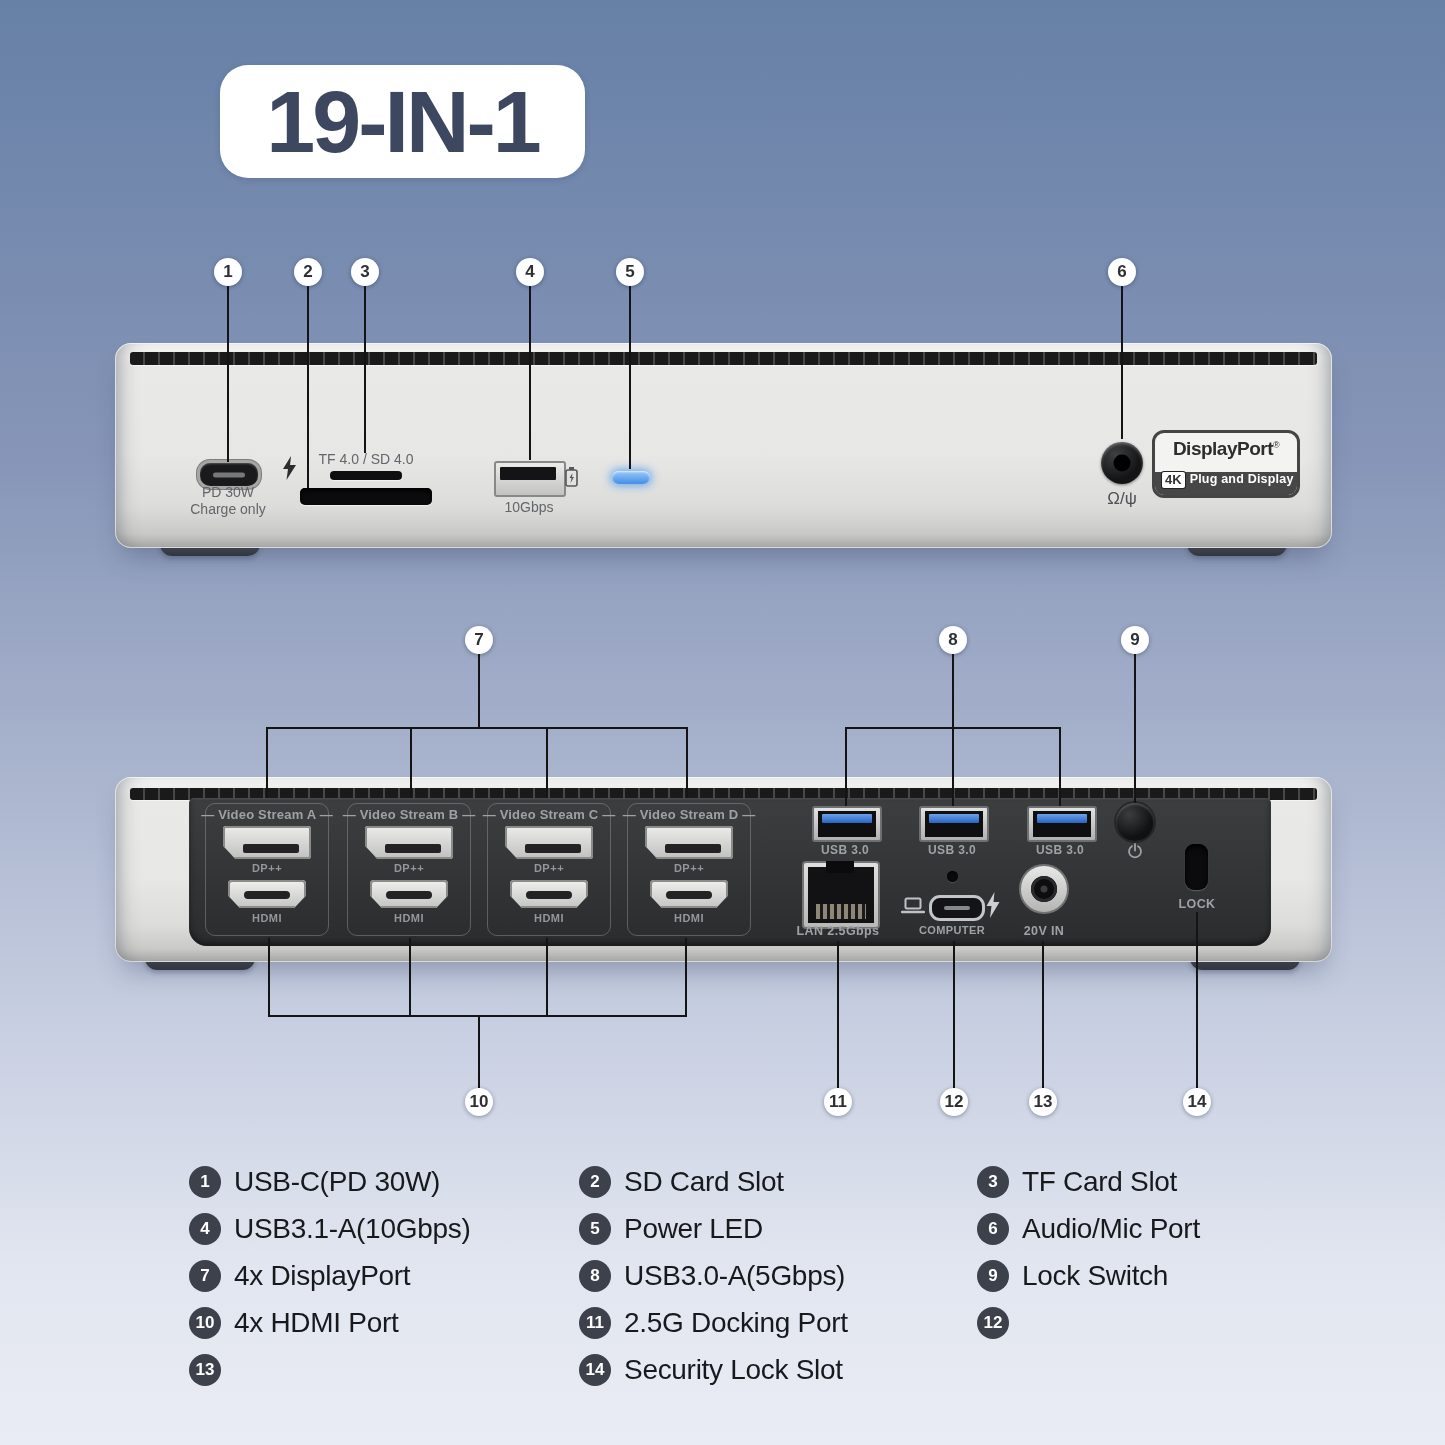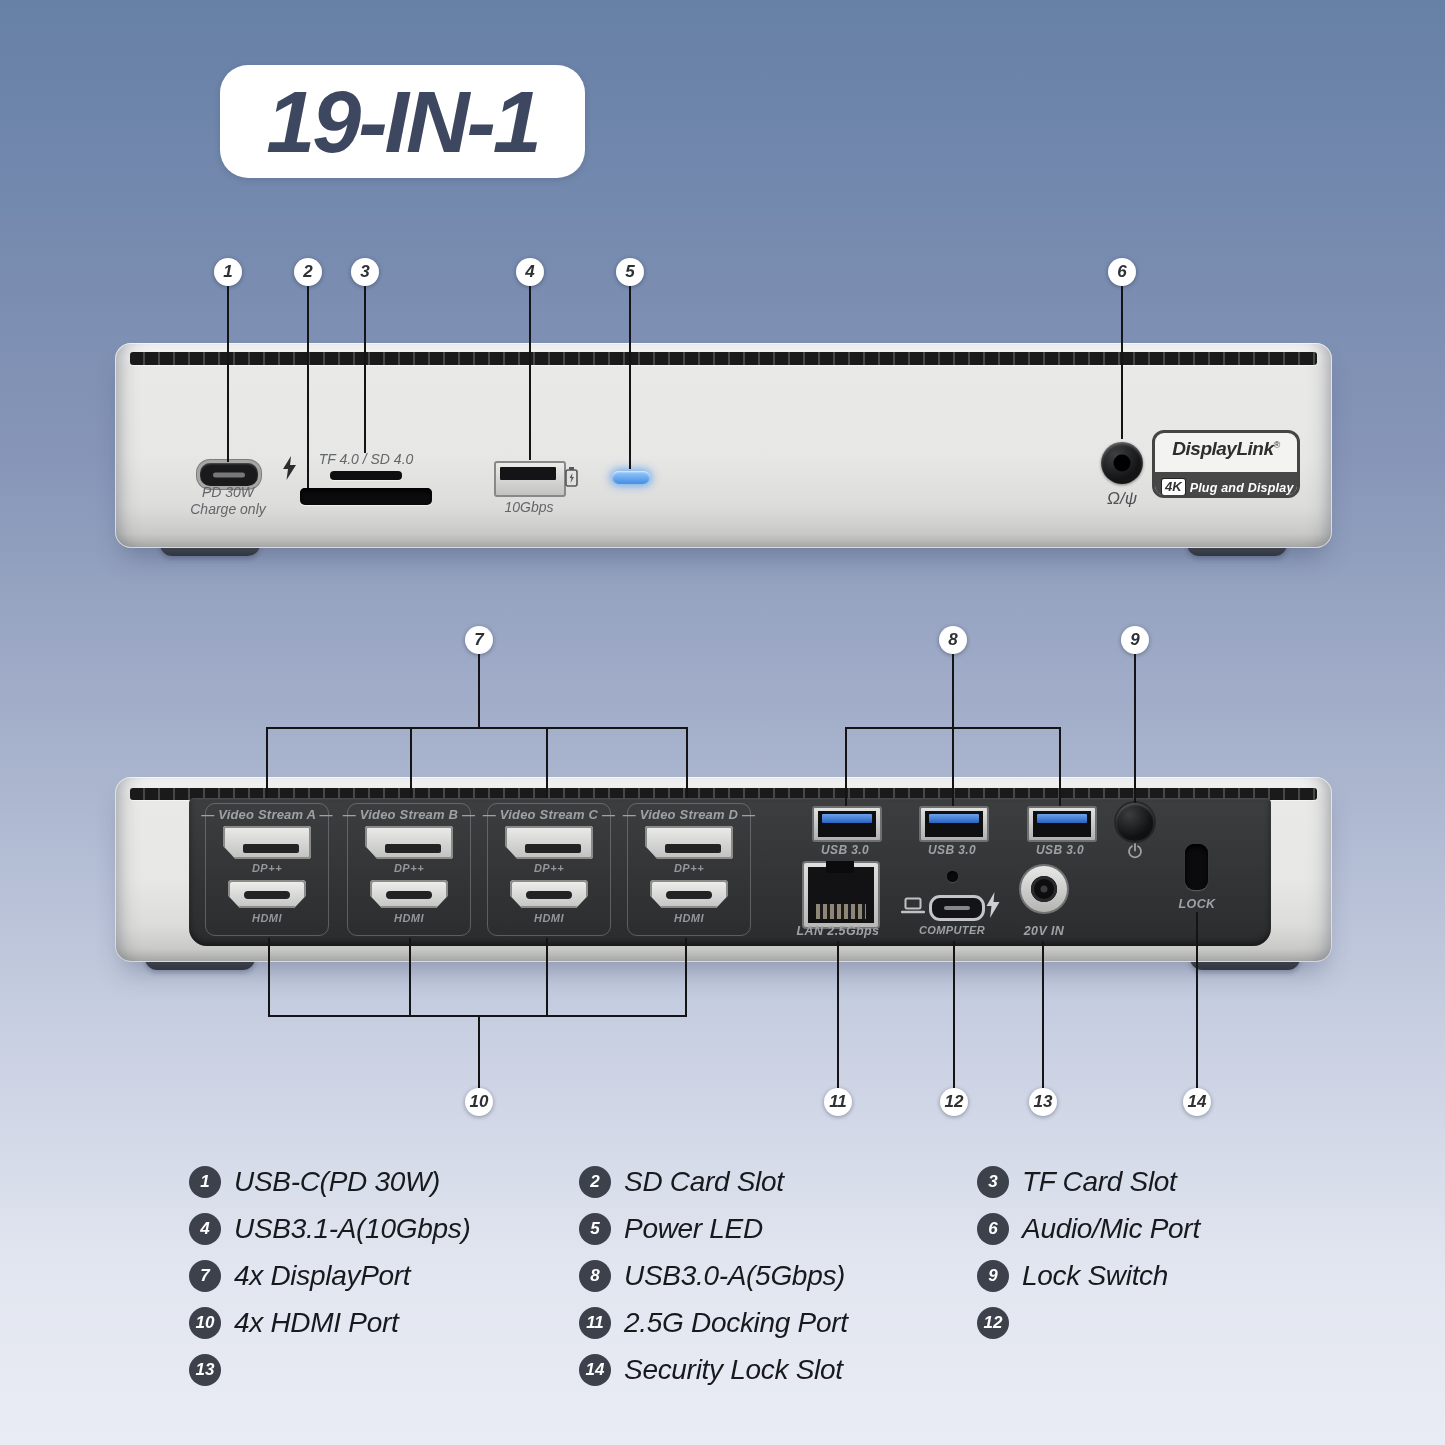--- a/index.html
+++ b/index.html
@@ -2,21 +2,21 @@
 <html><head>
 <meta charset="utf-8">
 <style>
   html,body{margin:0;padding:0;}
   .canvas{
     position:relative;width:1445px;height:1445px;overflow:hidden;
     font-family:"Liberation Sans",sans-serif;
     background:linear-gradient(180deg,#6780a6 0%,#70céleri 0%,#7489ae 14%,#8796b8 32%,#a7b2cc 52%,#c9d0e2 72%,#e2e6f0 88%,#e9ecf4 100%);
   }
   
-  .canvas{background:linear-gradient(180deg,#6780a6 0%,#7489ae 14%,#8796b8 32%,#a7b2cc 52%,#c9d0e2 72%,#e2e6f0 88%,#e9ecf4 100%);font-style:italic;}
+  .canvas{background:linear-gradient(180deg,#6780a6 0%,#7489ae 14%,#8796b8 32%,#a7b2cc 52%,#c9d0e2 72%,#e2e6f0 88%,#e9ecf4 100%);}
 
   .abs{position:absolute;}
 
   
   .badge{left:220px;top:65px;width:365px;height:113px;background:#ffffff;border-radius:28px;
     display:flex;align-items:center;justify-content:center;box-shadow:0 2px 6px rgba(40,50,80,.18);}
   .badge-text{font-size:88px;font-weight:700;color:#3d475f;letter-spacing:-3px;}
   .title-main{left:615px;top:65px;height:113px;display:flex;align-items:center;
     font-size:88px;font-weight:700;color:#ffffff;letter-spacing:-2px;}
 
@@ -52,21 +52,21 @@
   .led{left:612px;top:471px;width:38px;height:13px;border-radius:7px;background:linear-gradient(180deg,#9ccaf8,#418ee6);
     box-shadow:0 0 9px 2px rgba(90,160,240,.85), inset 0 1px 2px rgba(255,255,255,.7);}
   .audio-jack{left:1101px;top:442px;width:42px;height:42px;border-radius:50%;
     background:radial-gradient(circle at 35% 30%,#3e4042,#141416 62%);
     box-shadow:inset 0 2px 3px rgba(255,255,255,.3),0 1px 3px rgba(0,0,0,.45);}
   .audio-jack::after{content:"";position:absolute;left:50%;top:50%;transform:translate(-50%,-50%);width:17px;height:17px;border-radius:50%;background:#000;}
   .lbl-audio{left:1082px;top:489px;width:80px;font-size:17px;color:#4d5054;}
   .dl-box{left:1152px;top:430px;width:142px;height:62px;border:3px solid #454545;border-radius:12px;background:#f3f3f1;overflow:hidden;}
   .dl-brand{position:absolute;top:5px;left:0;width:100%;text-align:center;font-size:19px;font-weight:700;color:#2e2e2e;letter-spacing:-0.5px;}
   .dl-reg{font-size:9px;vertical-align:super;font-weight:400;}
-  .dl-bar{position:absolute;bottom:0;left:0;width:100%;height:23px;background:#474747;display:flex;align-items:flex-end;gap:5px;padding-left:7px;box-sizing:border-box;}
+  .dl-bar{position:absolute;bottom:0;left:0;width:100%;height:23px;background:#474747;display:flex;align-items:flex-start;gap:5px;padding-left:7px;box-sizing:border-box;}
   .dl-4k{background:#ffffff;color:#333;font-size:13px;font-weight:700;padding:0 3px;border-radius:2px;line-height:16px;box-shadow:0 0 0 1px #222;}
   .dl-pnd{color:#ffffff;font-size:12.5px;font-weight:700;letter-spacing:0.2px;}
 
   
   .panel{left:189px;top:798px;width:1082px;height:148px;background:linear-gradient(180deg,#3c3e40,#2a2c2e);
     border-radius:5px 5px 18px 18px;box-shadow:inset 0 1px 2px rgba(255,255,255,.12), inset 0 -3px 6px rgba(0,0,0,.5);}
   .vs-group{top:803px;width:122px;height:131px;border:1px solid rgba(165,168,170,.4);border-radius:10px;
     display:flex;flex-direction:column;align-items:center;}
   .vs-name{margin-top:3px;font-size:13px;font-weight:700;color:#9fa2a4;white-space:nowrap;letter-spacing:0.2px;}
   .dp-port{margin-top:4px;width:88px;height:33px;background:linear-gradient(180deg,#ececea,#c0c0be);
@@ -163,21 +163,21 @@
   </svg>
   <div class="abs port-label lbl-10g">10Gbps</div>
 
   <div class="abs led"></div>
 
   <div class="abs audio-jack"></div>
   <div class="abs port-label lbl-audio">Ω/ψ</div>
 
   <div class="abs dl-box">
     <div class="dl-brand">
-      <span>DisplayLink</span><span class="dl-reg">®</span>
+      <span>DisplayPort</span><span class="dl-reg">®</span>
     </div>
     <div class="dl-bar">
       <span class="dl-4k">4K</span>
       <span class="dl-pnd">Plug and Display</span>
     </div>
   </div>
 
   <div class="abs foot" style="left:145px;top:950px;width:110px;height:20px;"></div>
   <div class="abs foot" style="left:1190px;top:950px;width:110px;height:20px;"></div>
   <div class="abs device device-back"></div>

